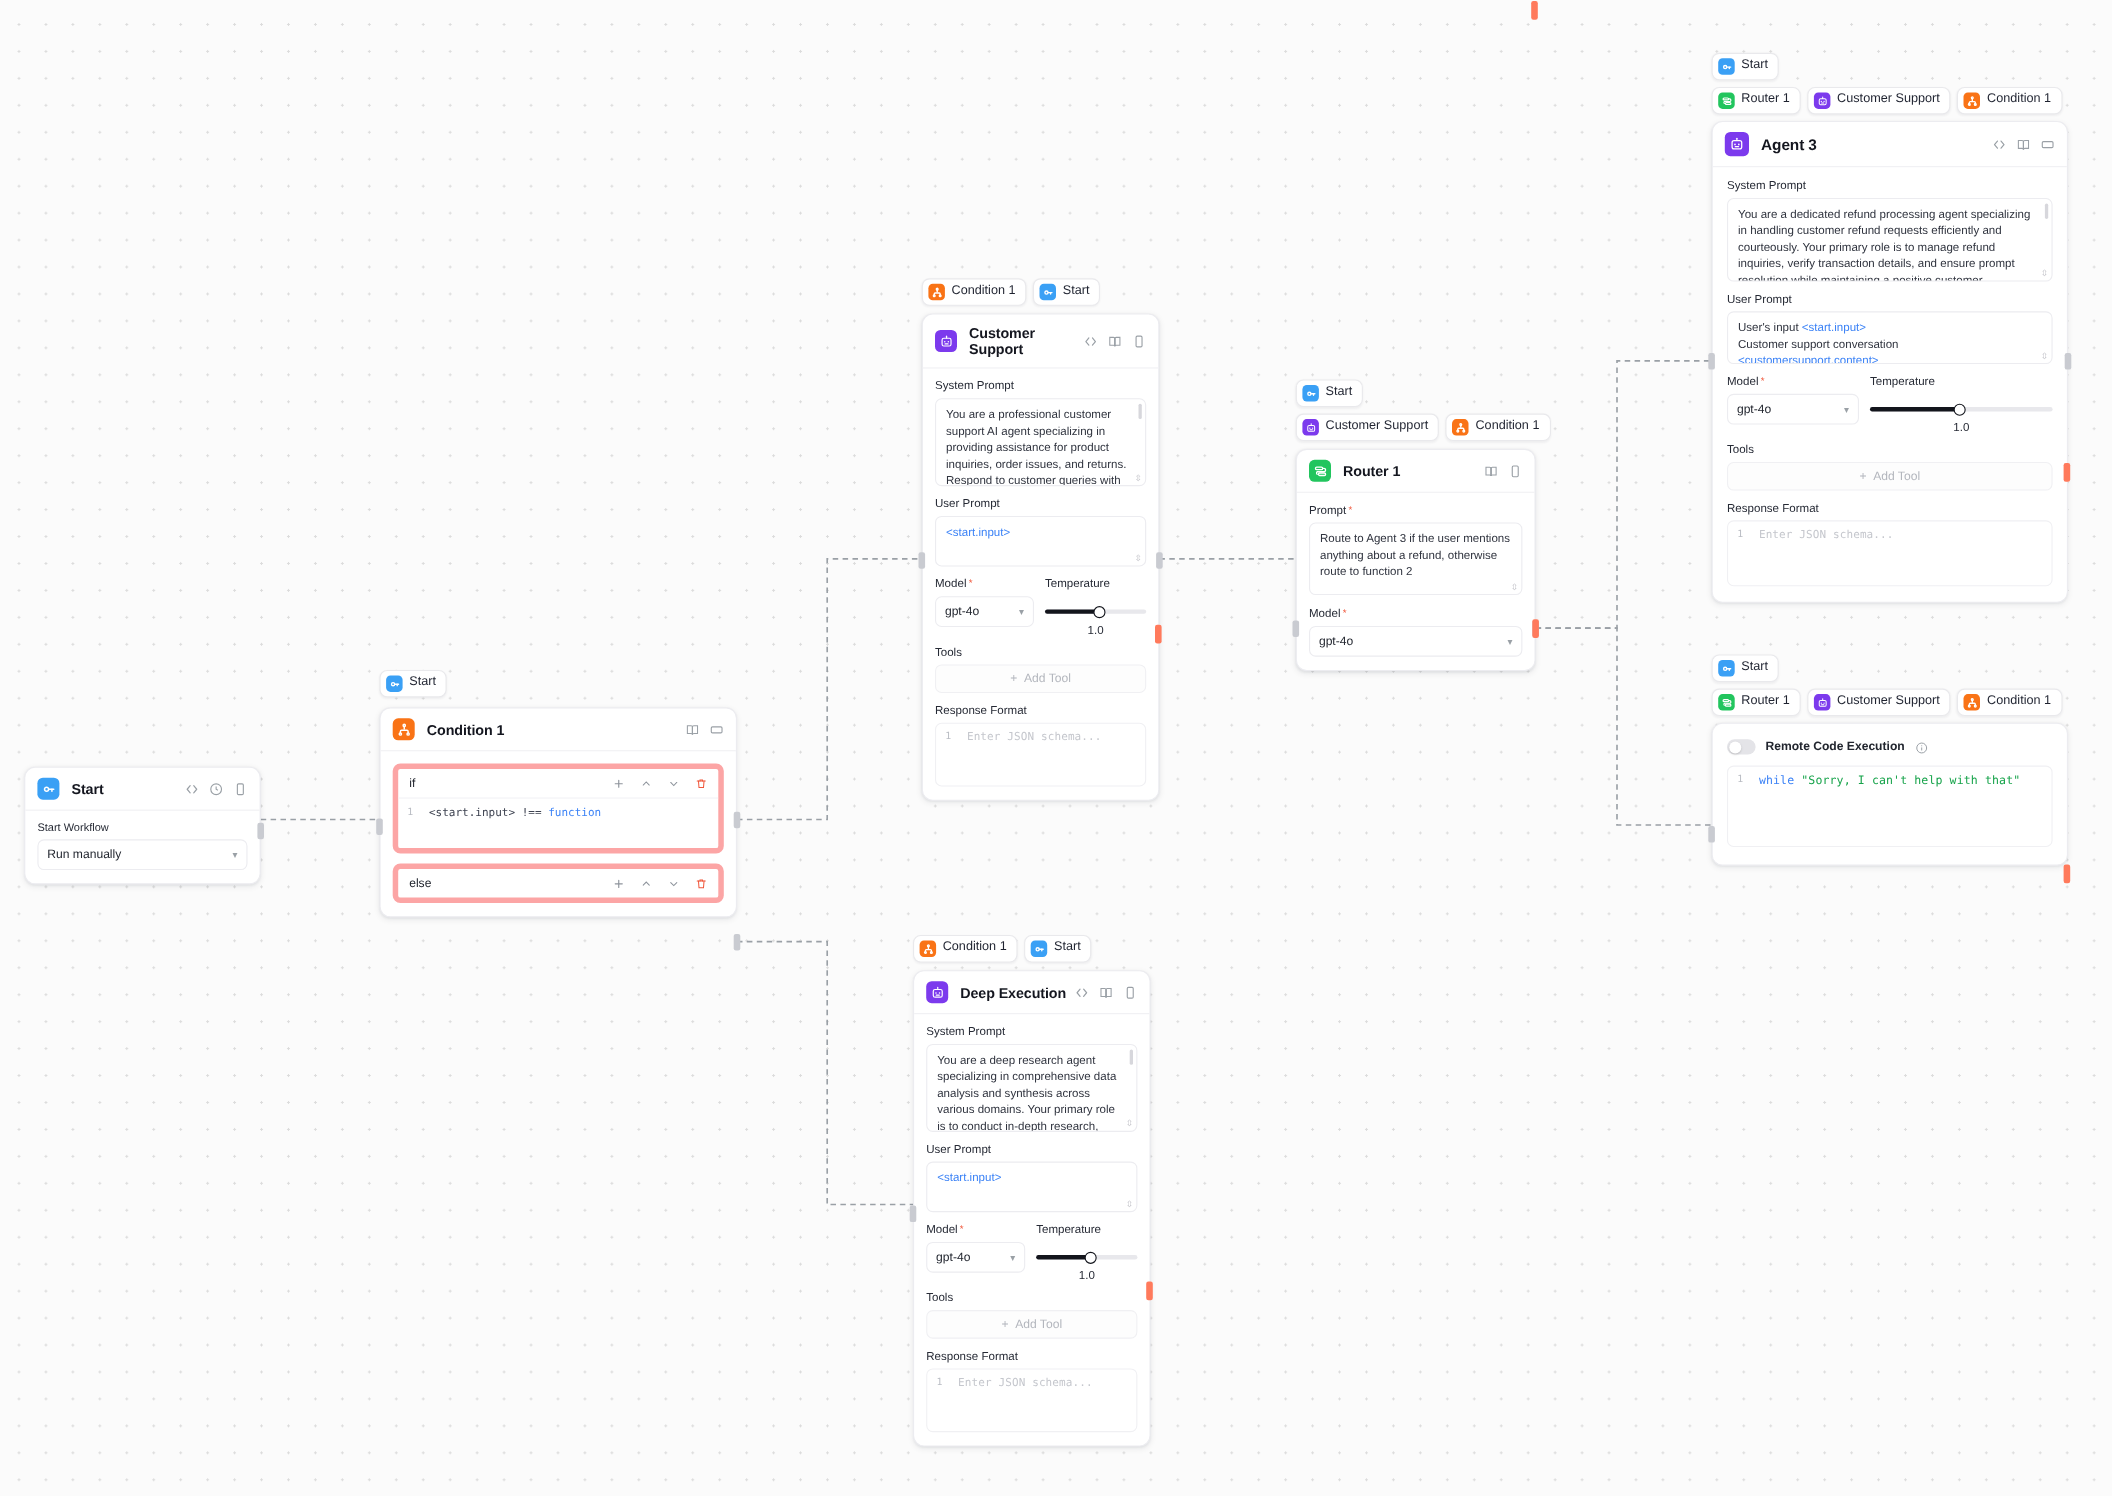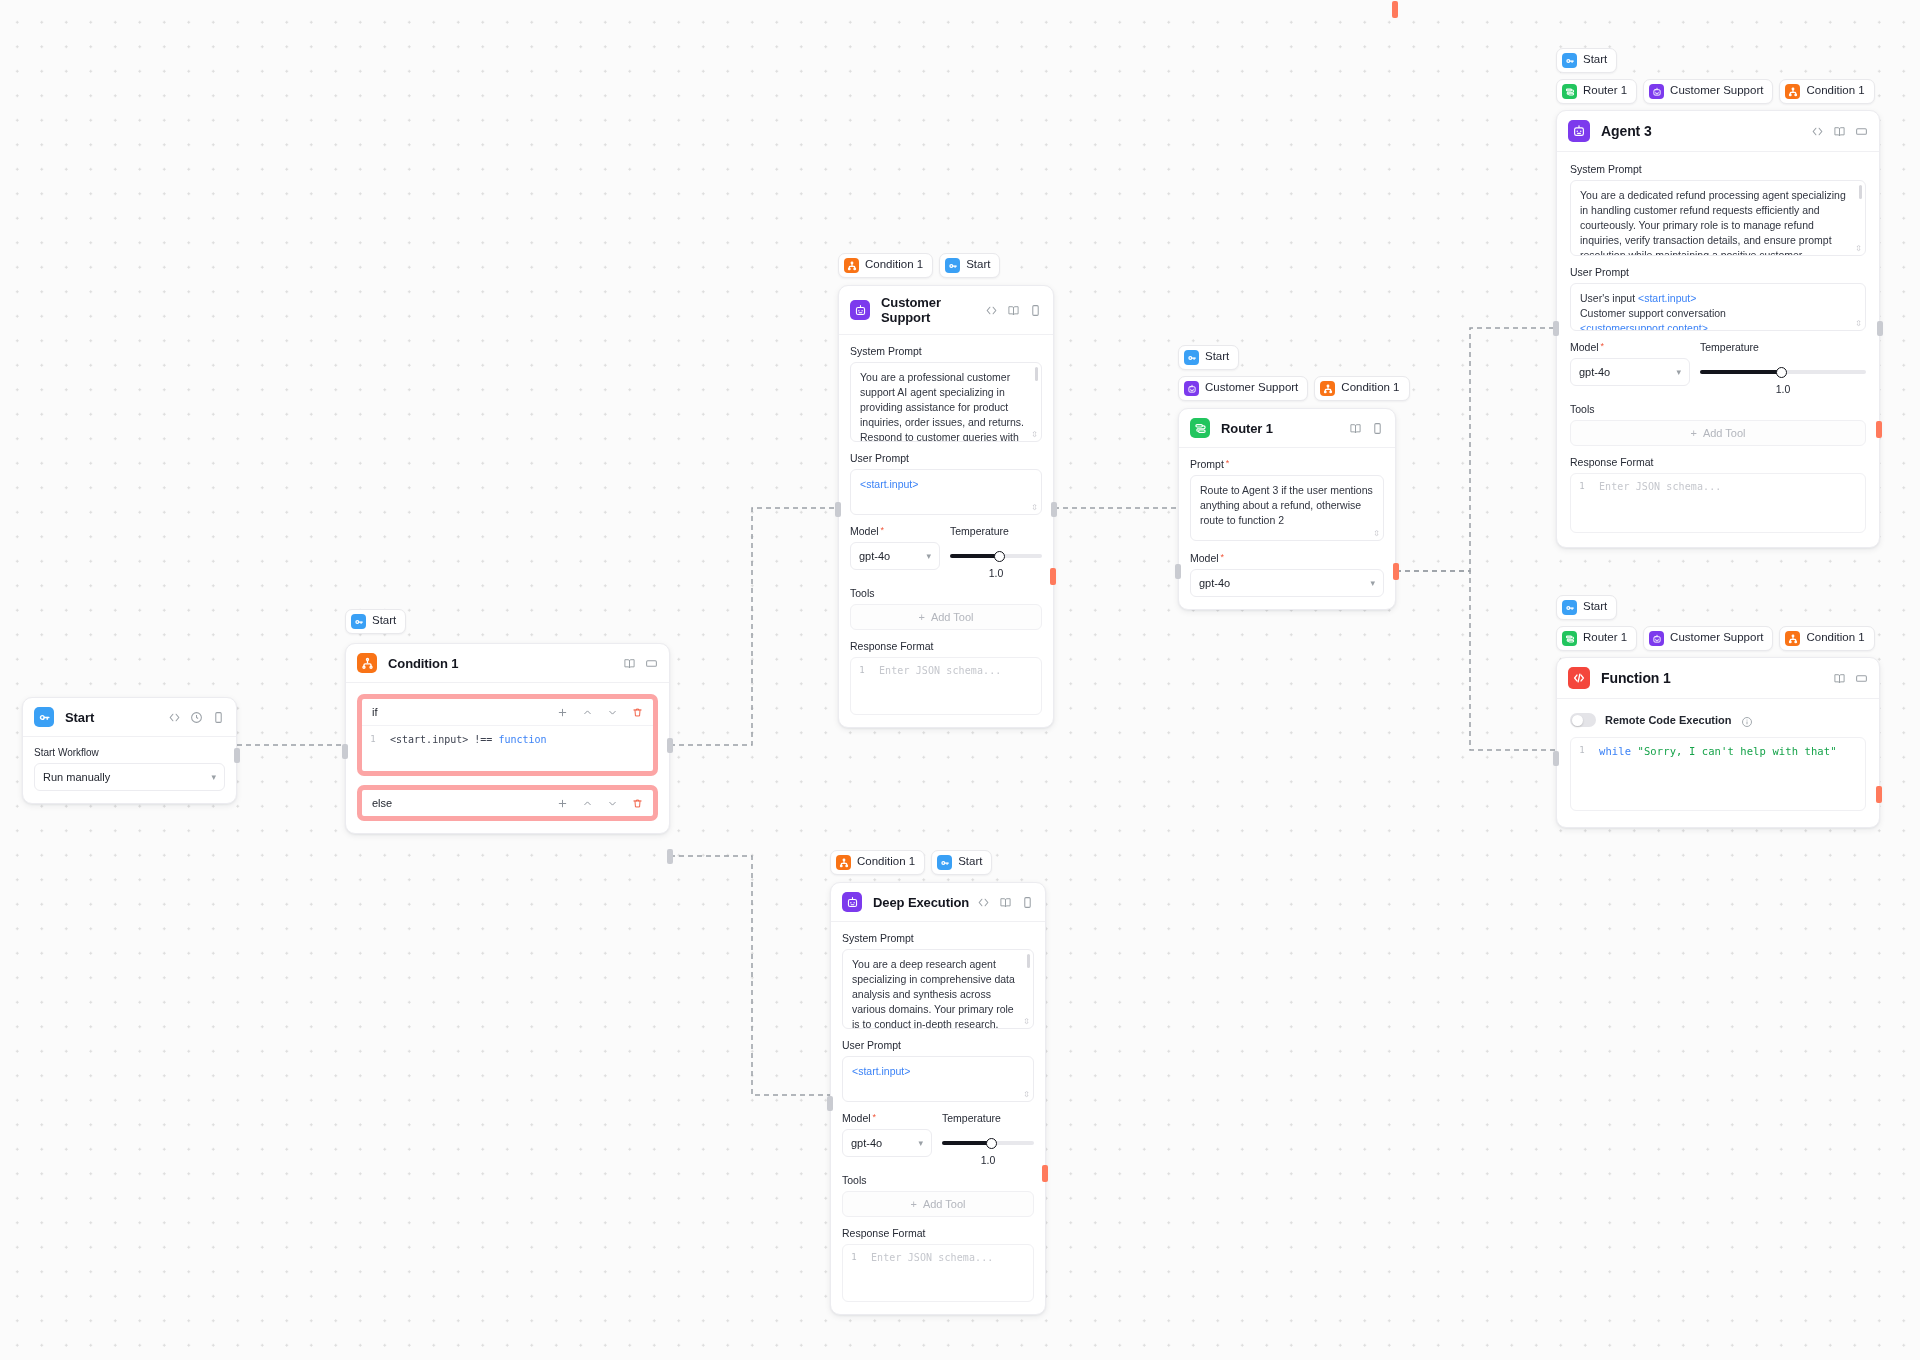--- a/index.html
+++ b/index.html
@@ -761,44 +761,20 @@
             <circle cx="18.5" cy="19" r="1.9"></circle>
             <path d="M12 6.4v4.1"></path>
             <path d="M5.5 17.1v-2.3a2 2 0 0 1 2-2h9a2 2 0 0 1 2 2v2.3"></path>
           </svg>
       </span>
       <span class="lbl">Condition 1</span>
     </div>
   </div>
 
   <div class="node" style="left:1556px; top:657px; width:324px;">
-    <div class="nhead">
-      <span class="nicon" style="background:#f4463c; width:22px; height:22px;">
-        <svg viewBox="0 0 24 24" fill="none" stroke="#fff" stroke-width="2.3" stroke-linecap="round" stroke-linejoin="round" style="width:14px;height:14px;">
-            <polyline points="8.5 7 4.5 12 8.5 17"></polyline>
-            <polyline points="15.5 7 19.5 12 15.5 17"></polyline>
-            <path d="M13.5 5.5l-3 13"></path>
-          </svg>
-      </span>
-      <span class="ntitle" style="font-size:14px;">Function 1</span>
-      <span class="nacts">
-        <span>
-            <svg viewBox="0 0 24 24" fill="none" stroke="currentColor" stroke-width="1.8">
-              <path d="M12 6.5V20"></path>
-              <path d="M3.5 5h6.2c1.3 0 2.3.9 2.3 2v13c0-1-1-1.8-2.3-1.8H3.5z"></path>
-              <path d="M20.5 5h-6.2c-1.3 0-2.3.9-2.3 2v13c0-1 1-1.8 2.3-1.8h6.2z"></path>
-            </svg>
-          </span>
-        <span>
-            <svg viewBox="0 0 24 24" fill="none" stroke="currentColor" stroke-width="1.9">
-              <rect x="3" y="7" width="18" height="10" rx="2"></rect>
-            </svg>
-          </span>
-      </span>
-    </div>
     <div class="nbody" style="padding:12px 13px 16px;">
       <div class="togglerow">
         <span class="toggle">
             <span class="dot"></span>
           </span>
         <span class="tlabel">Remote Code Execution</span>
         <span class="info">
           <svg viewBox="0 0 24 24" fill="none" stroke="currentColor" stroke-width="1.8" style="width:12px;height:12px;">
               <circle cx="12" cy="12" r="9"></circle>
               <path d="M12 11v5.5"></path>

